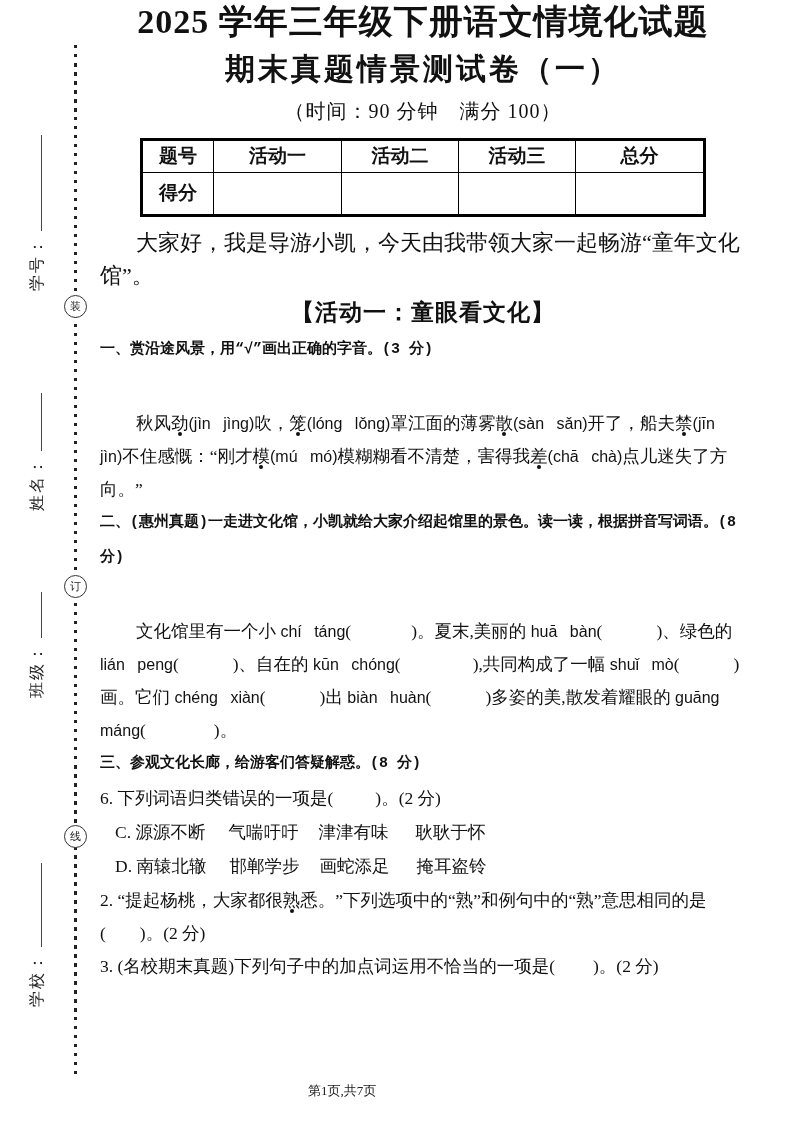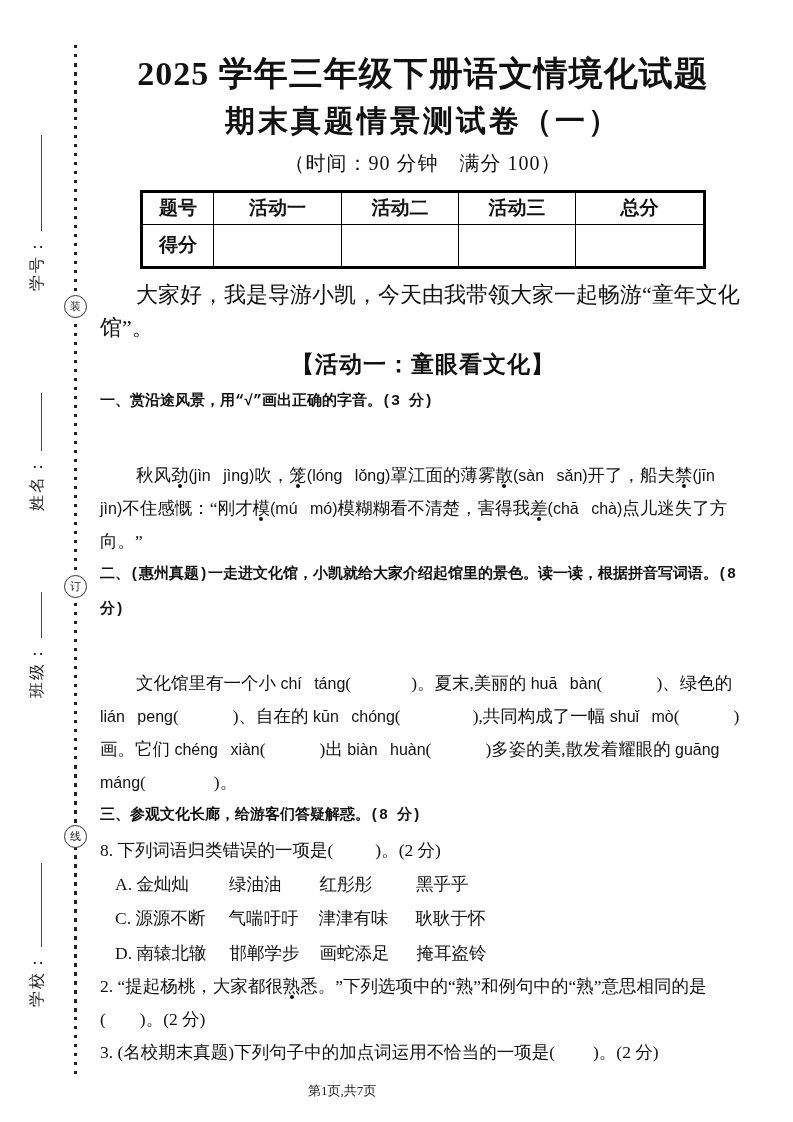--- a/index.html
+++ b/index.html
@@ -27,21 +27,21 @@
   }
   .vlabel .u{display:inline-block;border-bottom:1.5px solid #444;height:14px;margin-left:6px;}
   .bind-circle{
     position:absolute;left:64px;width:21px;height:21px;border:1.2px solid #333;border-radius:50%;
     background:#fff;display:flex;align-items:center;justify-content:center;
     font-size:11px;color:#222;z-index:2;
   }
   
   .main{position:absolute;left:100px;top:0;width:646px;}
   .title{
-    margin:0;padding-top:52px;text-align:center;
+    margin:0;text-align:center;
     font-size:34px;font-weight:700;letter-spacing:1px;line-height:1.3;
   }
   .subtitle{
     margin:6px 0 0;text-align:center;
     font-size:30px;font-weight:700;letter-spacing:3px;line-height:1.25;
   }
   .meta{margin:10px 0 8px;text-align:center;font-size:20px;letter-spacing:1px;}
   
   table.score{
     border-collapse:collapse;table-layout:fixed;width:566px;
@@ -143,22 +143,21 @@
       </table>
 
     <div id="content-blocks">
         <div class="blk intro"><span>大家好，我是导游小凯，今天由我带领大家一起畅游“童年文化馆”。</span></div>
         <div class="blk activity"><span>【活动一：童眼看文化】</span></div>
         <div class="blk section"><span>一、赏沿途风景，用“√”画出正确的字音。(3 分)</span></div>
         <div class="blk para indent"><span>秋风</span><span class="em">劲</span><span class="py">(jìn jìng)</span><span>吹，</span><span class="em">笼</span><span class="py">(lóng lǒng)</span><span>罩江面的薄雾</span><span class="em">散</span><span class="py">(sàn sǎn)</span><span>开了，船夫</span><span class="em">禁</span><span class="py">(jīn jìn)</span><span>不住感慨：“刚才</span><span class="em">模</span><span class="py">(mú mó)</span><span>模糊糊看不清楚，害得我</span><span class="em">差</span><span class="py">(chā chà)</span><span>点儿迷失了方向。”</span></div>
         <div class="blk section"><span>二、(惠州真题)一走进文化馆，小凯就给大家介绍起馆里的景色。读一读，根据拼音写词语。(8 分)</span></div>
         <div class="blk para indent"><span>文化馆里有一个小 </span><span class="py">chí táng</span><span class="pblank">(<span class="gap" style="width: 60px;"></span>)</span><span>。夏末,美丽的 </span><span class="py">huā bàn</span><span class="pblank">(<span class="gap" style="width: 54px;"></span>)</span><span>、绿色的 </span><span class="py">lián peng</span><span class="pblank">(<span class="gap" style="width: 54px;"></span>)</span><span>、自在的 </span><span class="py">kūn chóng</span><span class="pblank">(<span class="gap" style="width: 72px;"></span>)</span><span>,共同构成了一幅 </span><span class="py">shuǐ mò</span><span class="pblank">(<span class="gap" style="width: 54px;"></span>)</span><span>画。它们 </span><span class="py">chéng xiàn</span><span class="pblank">(<span class="gap" style="width: 54px;"></span>)</span><span>出 </span><span class="py">biàn huàn</span><span class="pblank">(<span class="gap" style="width: 54px;"></span>)</span><span>多姿的美,散发着耀眼的 </span><span class="py">guāng máng</span><span class="pblank">(<span class="gap" style="width: 68px;"></span>)</span><span>。</span></div>
         <div class="blk section"><span>三、参观文化长廊，给游客们答疑解惑。(8 分)</span></div>
-        <div class="blk para"><span>8. 下列词语归类错误的一项是</span><span class="pblank">(<span class="gap" style="width: 42px;"></span>)</span><span>。(2 分)</span></div>
-        <div class="blk opt"><span>A. 金灿灿</span><span class="hsp" style="width: 40px;"></span><span>绿油油</span><span class="hsp" style="width: 38px;"></span><span>红彤彤</span><span class="hsp" style="width: 44px;"></span><span>黑乎乎</span></div>
+        <div class="blk para"><span>6. 下列词语归类错误的一项是</span><span class="pblank">(<span class="gap" style="width: 42px;"></span>)</span><span>。(2 分)</span></div>
         <div class="blk opt"><span>C. 源源不断</span><span class="hsp" style="width: 23px;"></span><span>气喘吁吁</span><span class="hsp" style="width: 20px;"></span><span>津津有味</span><span class="hsp" style="width: 27px;"></span><span>耿耿于怀</span></div>
         <div class="blk opt"><span>D. 南辕北辙</span><span class="hsp" style="width: 23px;"></span><span>邯郸学步</span><span class="hsp" style="width: 20px;"></span><span>画蛇添足</span><span class="hsp" style="width: 27px;"></span><span>掩耳盗铃</span></div>
         <div class="blk para"><span>2. “提起杨桃，大家都很</span><span class="em">熟</span><span>悉。”下列选项中的“熟”和例句中的“熟”意思相同的是</span><span class="pblank">(<span class="gap" style="width: 34px;"></span>)</span><span>。(2 分)</span></div>
         <div class="blk para"><span>3. (名校期末真题)下列句子中的加点词运用不恰当的一项是</span><span class="pblank">(<span class="gap" style="width: 38px;"></span>)</span><span>。(2 分)</span></div>
       </div>
   </div>
 
   <div class="footer">第1页,共7页</div>
 </div>
 

